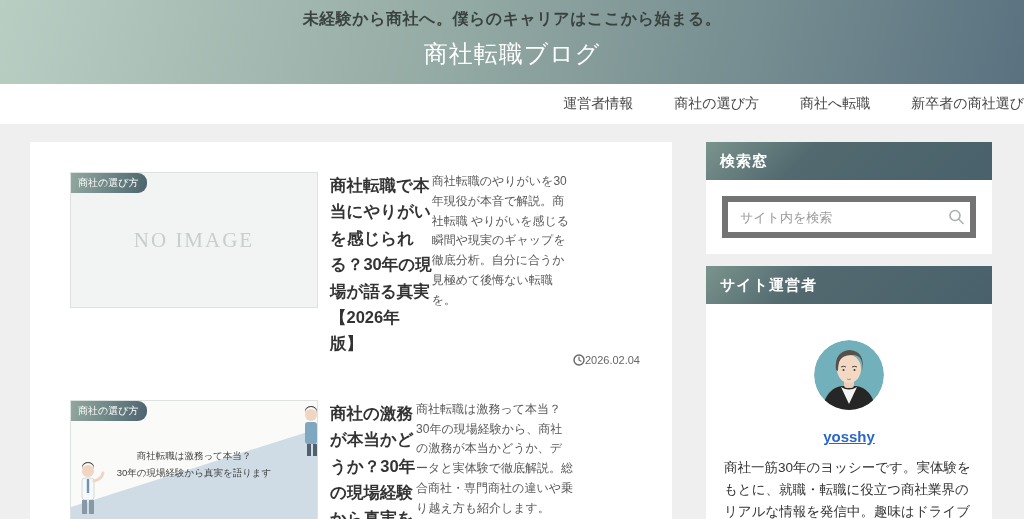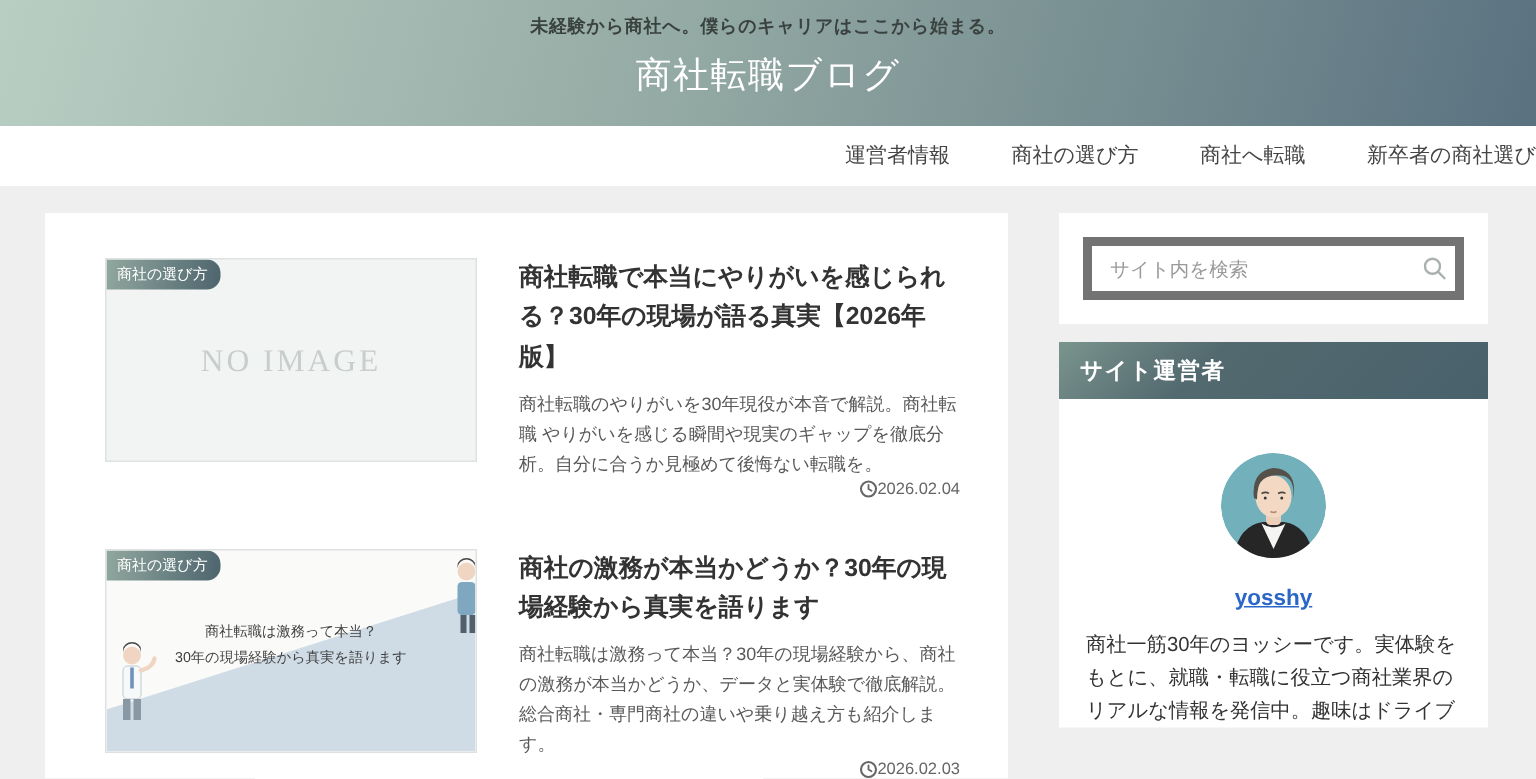--- a/index.html
+++ b/index.html
@@ -6,21 +6,21 @@
   html,body { width:1024px; }
   body { font-family:"Liberation Sans","DejaVu Sans",sans-serif; background:#efefef; }
   .page { width:1024px; height:519px; overflow:hidden; background:#efefef; }
 
   
   .site-header {
     height:84px; width:100%;
     background:linear-gradient(105deg,#b9cec3 0%,#93a9a3 45%,#5a7280 100%);
     text-align:center; padding-top:9px;
   }
-  .tagline { font-size:12px; font-weight:bold; color:#3a423f; letter-spacing:.5px; }
+  .tagline { font-size:16px; font-weight:bold; color:#3a423f; letter-spacing:.5px; }
   .site-title { font-size:24px; font-weight:normal; color:#ffffff; margin-top:8px; letter-spacing:1px; cursor:pointer; }
 
   
   .nav { height:40px; background:#ffffff; display:flex; justify-content:flex-end; align-items:center; gap:41px; }
   .nav a { font-size:14px; color:#454545; text-decoration:none; cursor:pointer; }
 
   
   .content { display:flex; padding:18px 32px 0 30px; gap:34px; align-items:flex-start; }
   .main-col { width:642px; background:#ffffff; padding:30px 32px 26px 40px; }
 
@@ -42,21 +42,21 @@
     position:absolute; inset:0; display:flex; align-items:center; justify-content:center;
     font-family:"Liberation Serif","DejaVu Serif",serif;
     font-size:21px; letter-spacing:2px; color:#c8cecc;
   }
   .thumb-caption {
     position:absolute; left:0; right:0; top:46px; z-index:1;
     text-align:center; font-size:9.5px; line-height:1.8; color:#3f3f3f;
   }
   .thumb svg.scene { position:absolute; inset:0; }
 
-  .entry { display:flex; flex-direction:column; min-height:136px; flex:1;margin-left:16px; }
+  .entry { display:flex; flex-direction:row; min-height:136px; flex:1; }
   .entry h2 { font-size:16.5px; line-height:1.6; color:#333333; font-weight:bold; margin-bottom:9px; }
   .excerpt { font-size:12px; line-height:1.65; color:#595959; }
   .meta { margin-top:auto; display:flex; justify-content:flex-end; align-items:center; gap:0; color:#666; font-size:11px; }
 
   
   .sidebar { width:286px; flex:0 0 286px; }
   .widget { margin-bottom:12px; }
   .widget-header {
     height:38px; display:flex; align-items:center; padding-left:14px;
     background:linear-gradient(135deg,#7a948d 0%,#52696f 35%,#49616b 100%);
@@ -160,20 +160,21 @@
             <span>2026.02.03</span>
           </div>
         </div>
       </article>
 
     </main>
 
     <aside class="sidebar">
 
       <section class="widget">
+        <div class="widget-header">検索窓</div>
         <div class="widget-body">
           <div class="search-wrap">
             <input type="text" placeholder="サイト内を検索" style="">
             <span class="search-icon">
               <svg width="17" height="17" viewBox="0 0 17 17">
                   <circle cx="7" cy="7" r="5" fill="none" stroke="#aab0b0" stroke-width="1.6"></circle>
                   <line x1="10.8" y1="10.8" x2="15" y2="15" stroke="#aab0b0" stroke-width="1.6" stroke-linecap="round"></line>
                 </svg>
             </span>
           </div>

